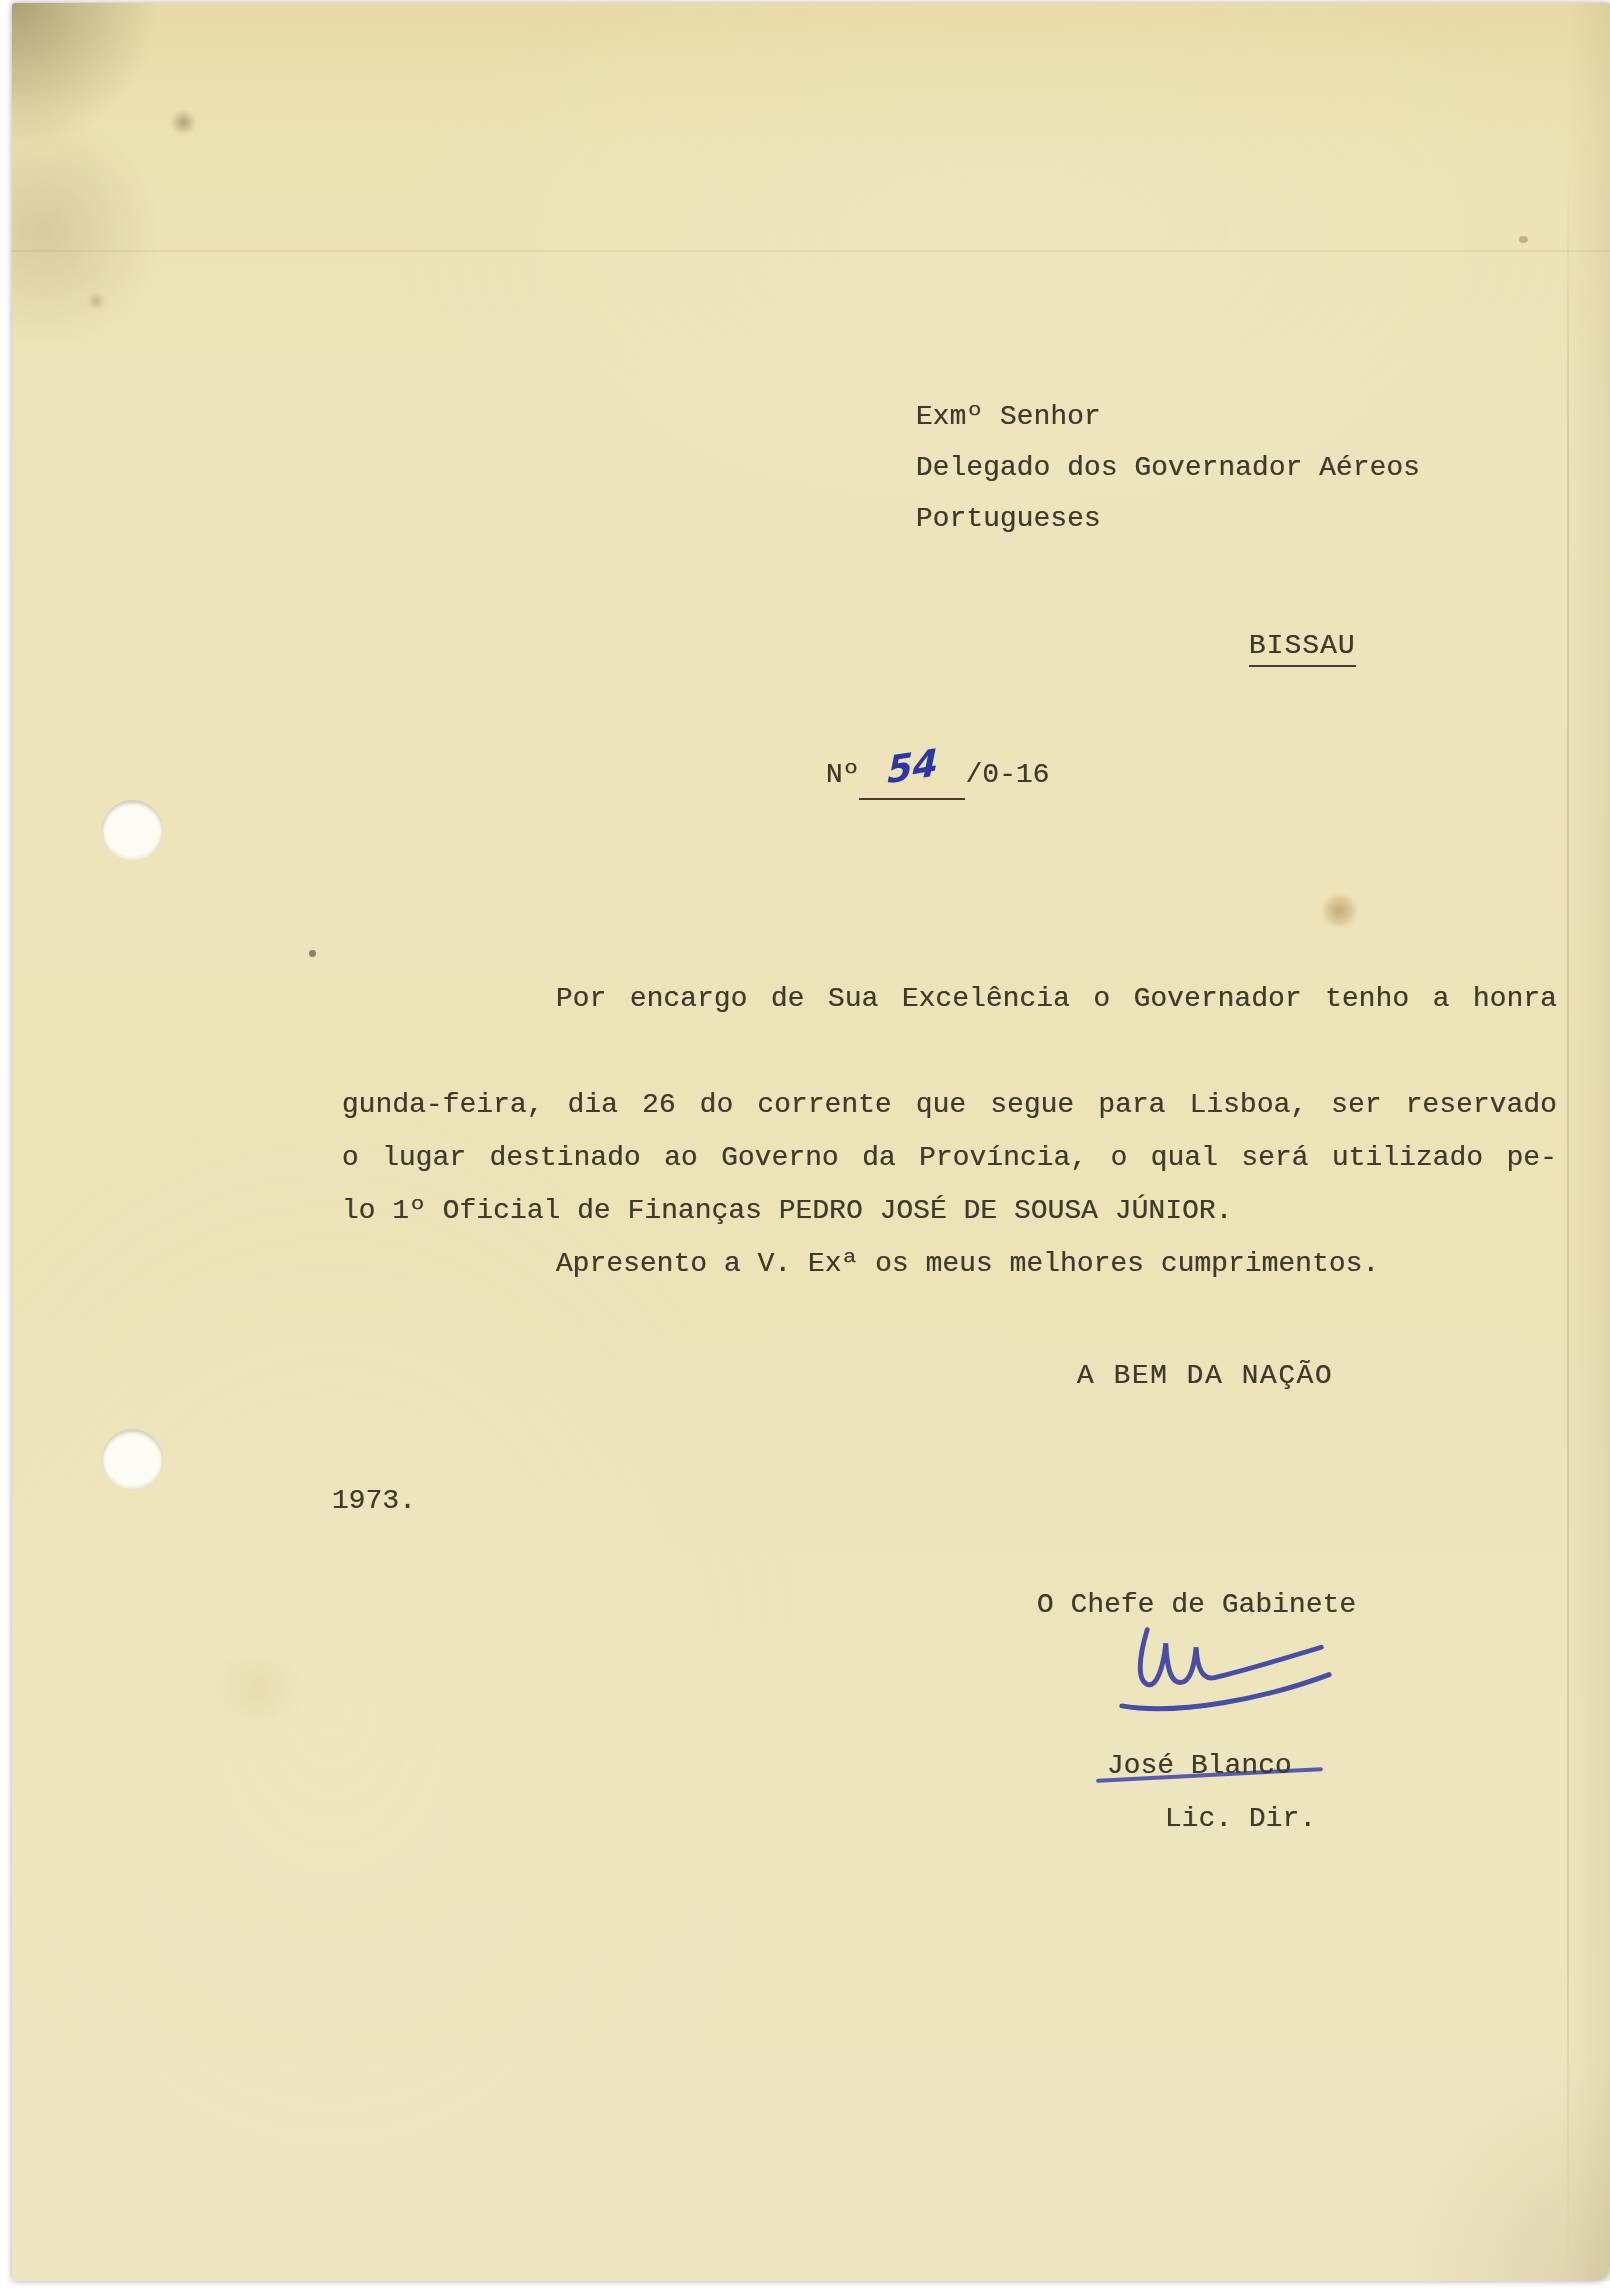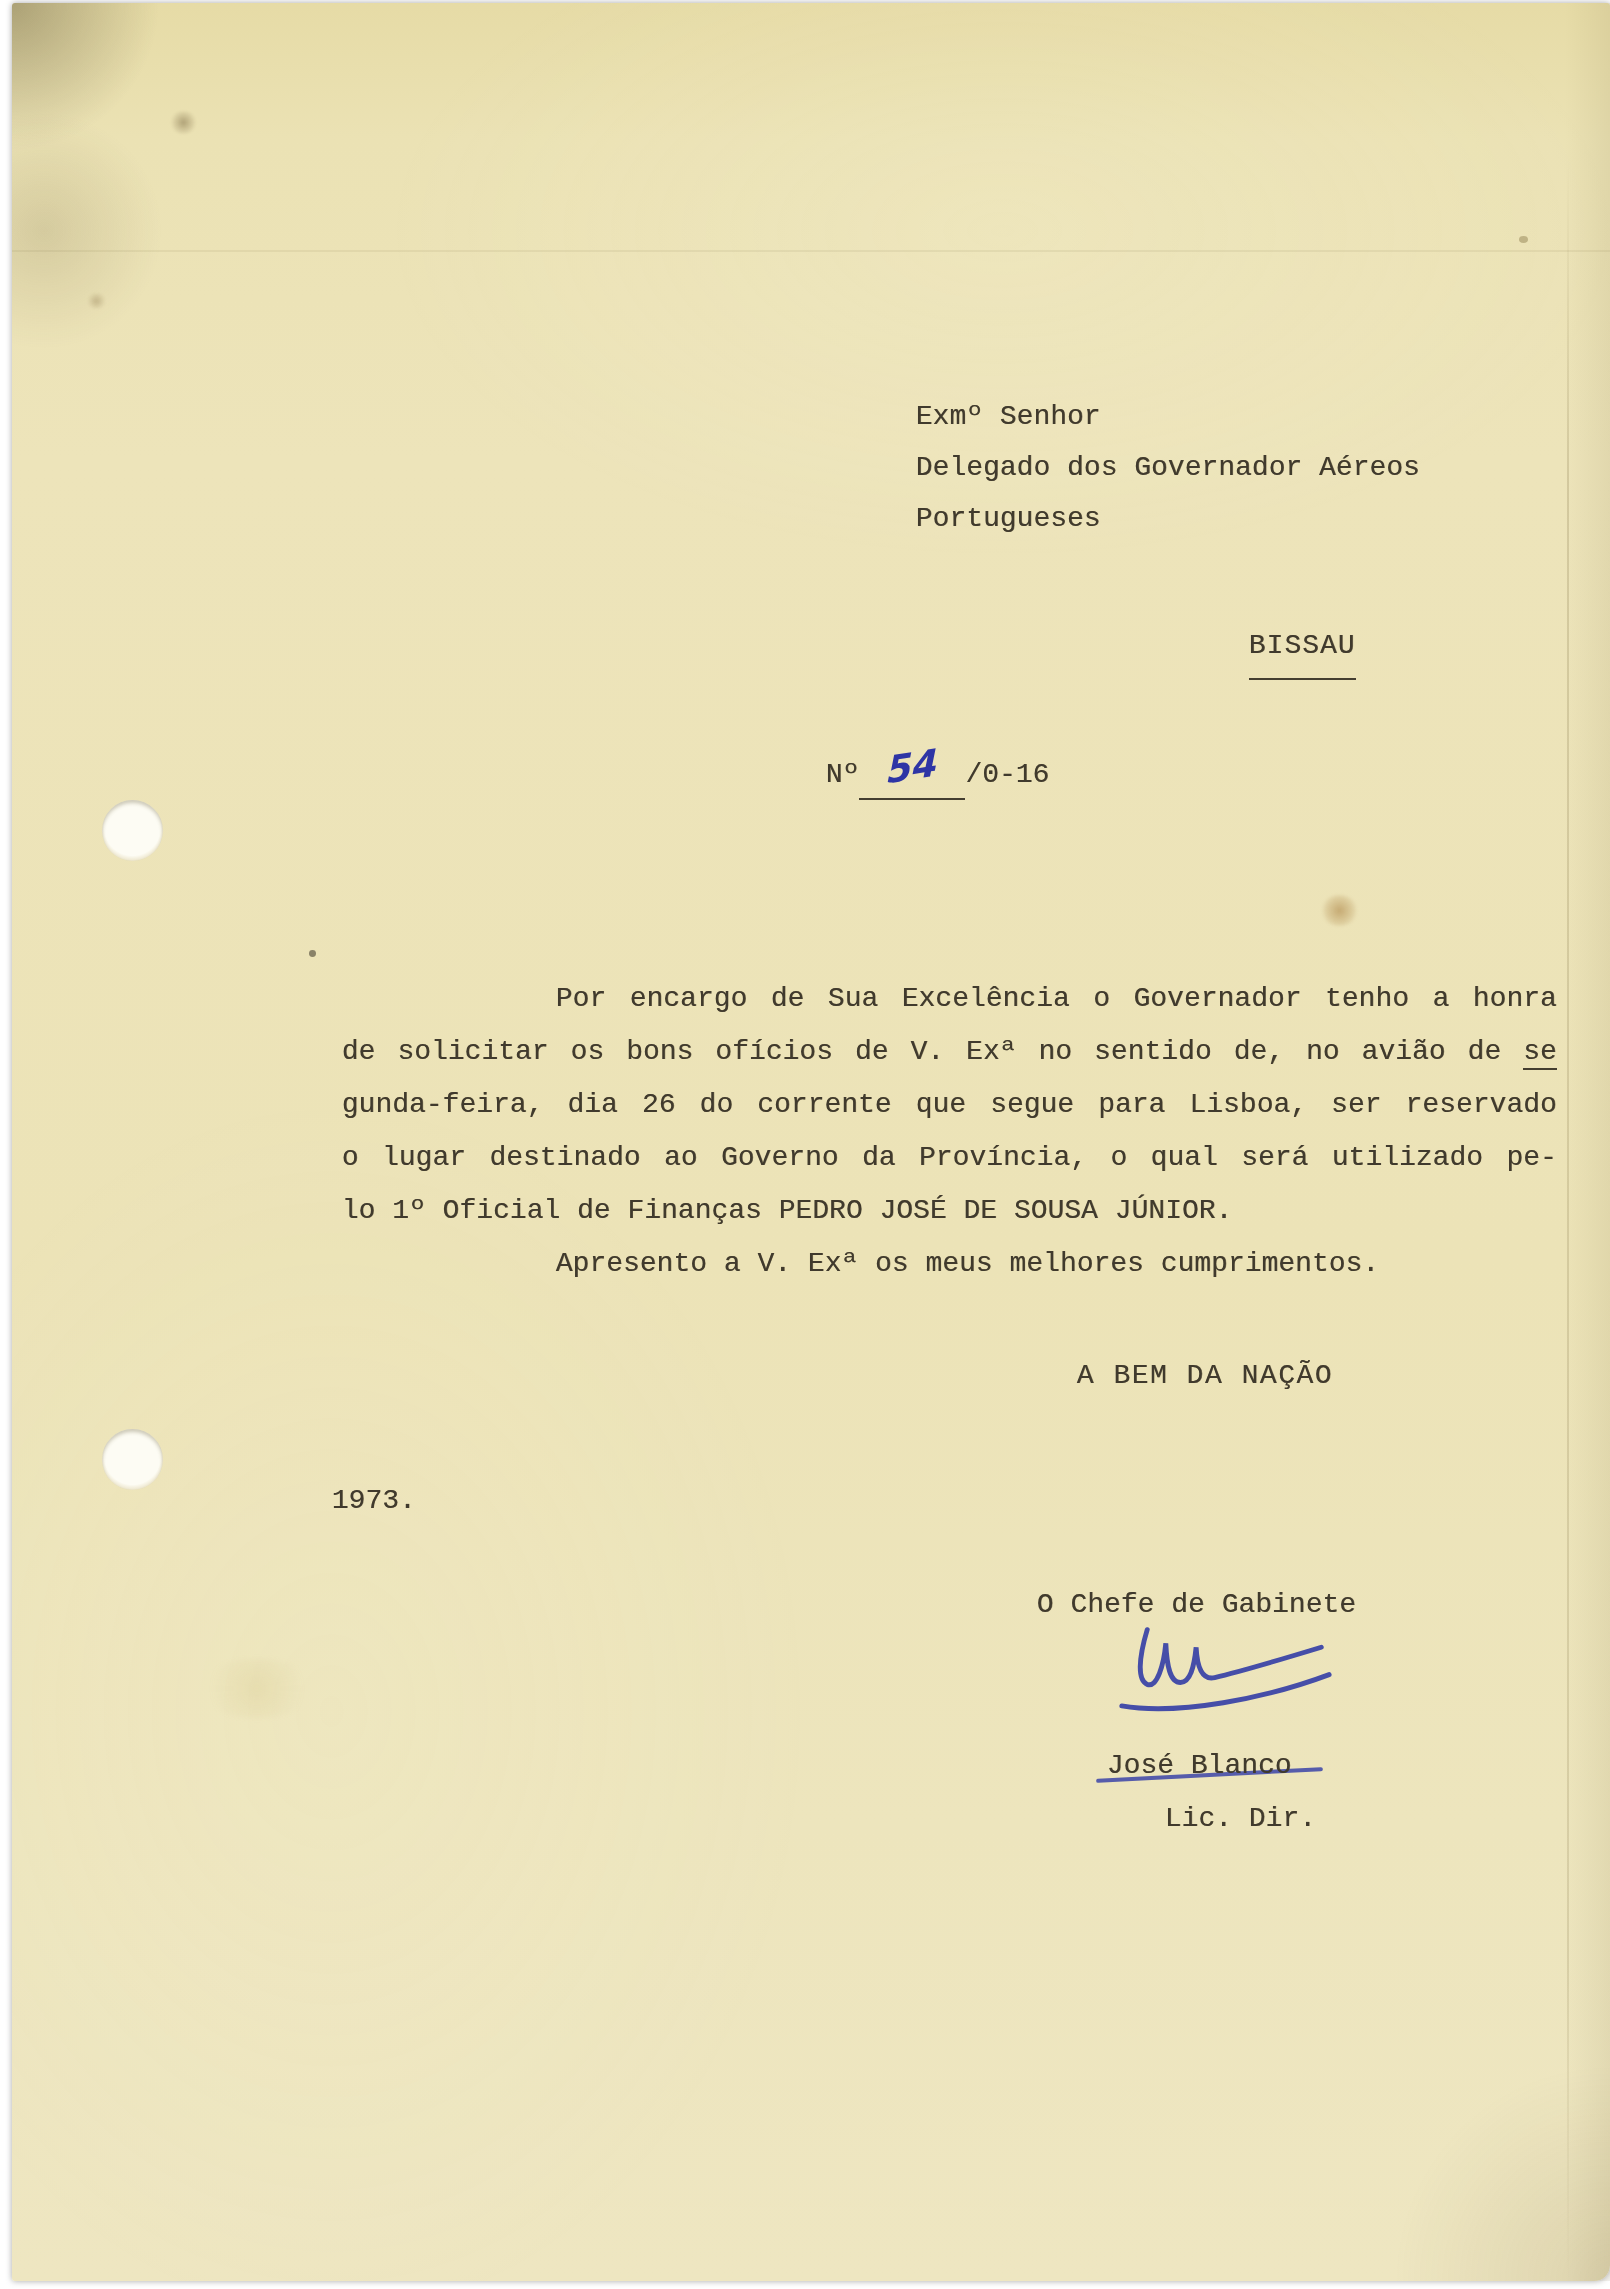--- a/index.html
+++ b/index.html
@@ -21,21 +21,21 @@
     position:absolute;
     font-family:"Liberation Mono","DejaVu Sans Mono",monospace;
     font-size:28px; line-height:51px; color:#403a2d;
     text-shadow:0.4px 0.4px 0.5px rgba(60,50,30,.55);
     white-space:nowrap;
   }
   
   .recipient{left:904px; top:388px;}
   
   .city{left:1237px; top:617px; letter-spacing:1px;}
-  .city .u{border-bottom:2.9px solid #443e30; padding-bottom:17px;}
+  .city .u{border-bottom:2.9px solid #443e30; padding-bottom:4px;}
   
   .reference{left:814px; top:745px;}
   .ref-blank{display:inline-block; width:106px; border-bottom:2.9px solid #443e30; text-align:center; vertical-align:bottom; line-height:45px; position:relative;}
   .hand{
     display:inline-block;
     font-family:"DejaVu Sans",sans-serif; font-style:italic; font-weight:bold;
     font-size:37px; color:#2e35a5; text-shadow:none;
     transform:rotate(-9deg) skewX(-10deg) translateY(-3.9px);
   }
   
@@ -110,21 +110,20 @@
 
     <div class="tw city">
       <span class="u">BISSAU</span>
     </div>
 
     <div class="tw reference">
       <span>Nº</span><span class="ref-blank"><span class="hand">54</span></span><span>/0-16</span>
     </div>
 
     <div class="tw bodyline l1">Por encargo de Sua Excelência o Governador tenho a honra</div>
-    <div class="tw bodyline l2"><span>de solicitar os bons ofícios de V. Exª no sentido de, no avião de </span><span class="useg">se</span></div>
     <div class="tw bodyline l3">gunda-feira, dia 26 do corrente que segue para Lisboa, ser reservado</div>
     <div class="tw bodyline l4">o lugar destinado ao Governo da Província, o qual será utilizado pe-</div>
     <div class="tw bodyline l5">lo 1º Oficial de Finanças PEDRO JOSÉ DE SOUSA JÚNIOR.</div>
     <div class="tw bodyline l6">Apresento a V. Exª os meus melhores cumprimentos.</div>
 
     <div class="tw motto">A BEM DA NAÇÃO</div>
 
     <div class="tw dateline2">1973.</div>
 
     <div class="tw sigtitle">O Chefe de Gabinete</div>

